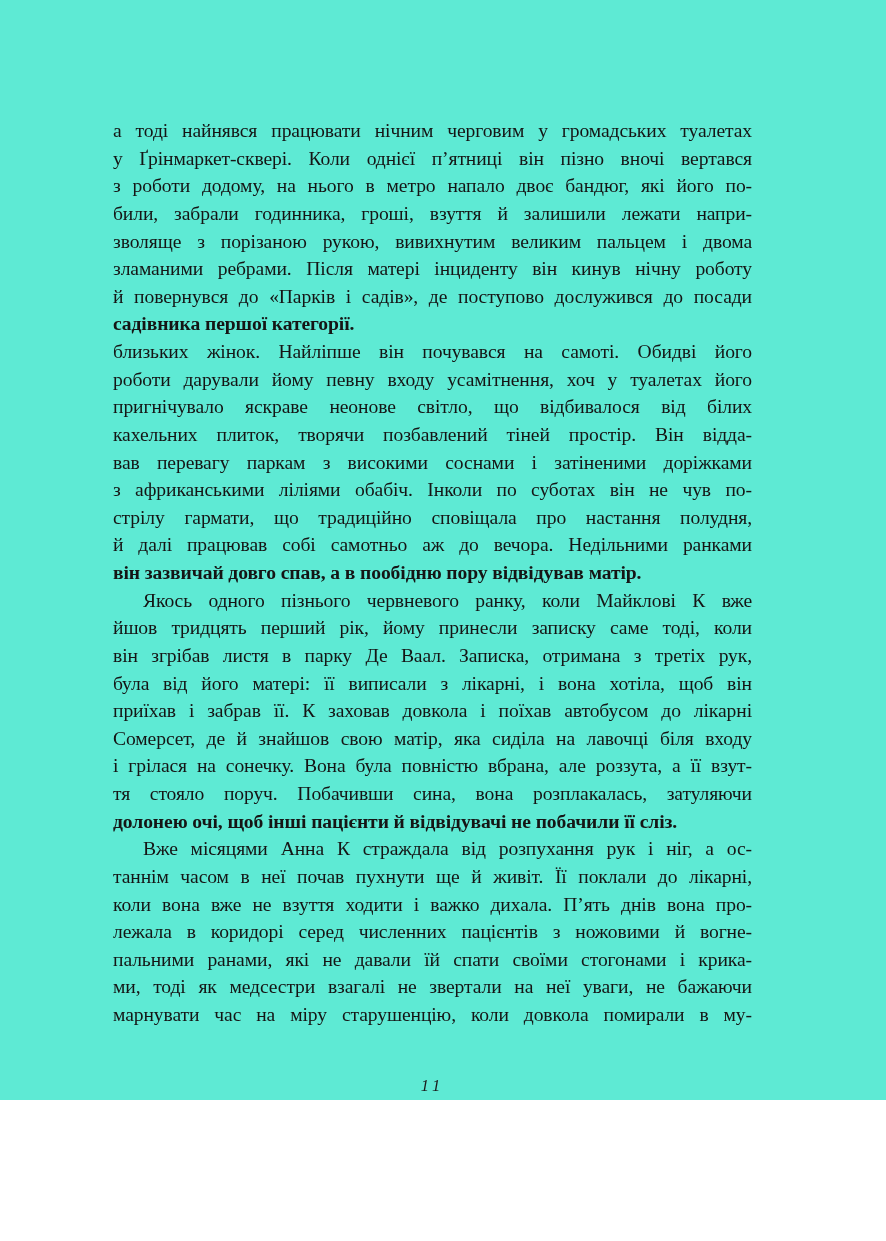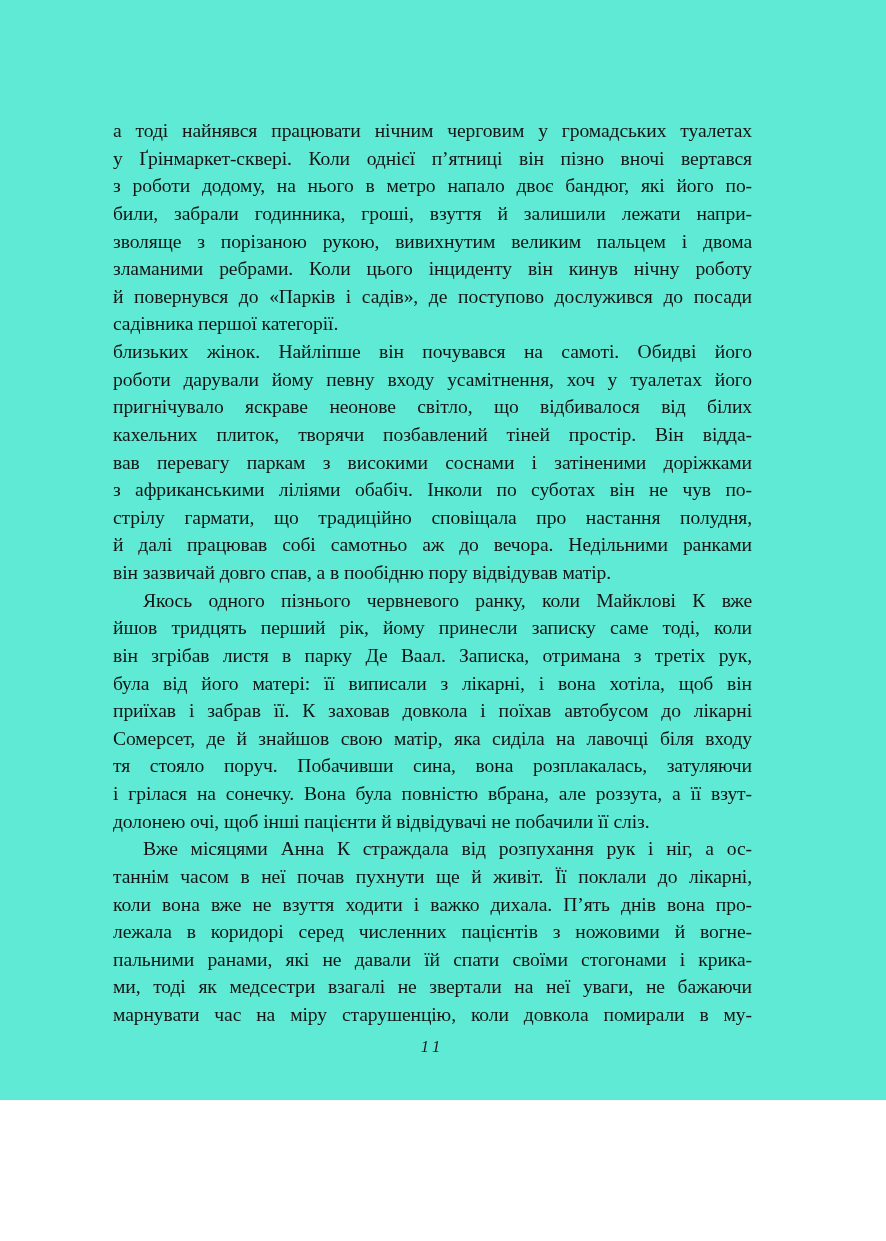--- a/index.html
+++ b/index.html
@@ -39,45 +39,46 @@
     text-align: justify;
     text-align-last: justify;
     white-space: normal;
     hyphens: none;
   }
   .line.indent {
     text-indent: 30px;
   }
   .line.last {
     text-align-last: left;
+    font-weight: bold;
   }
   .folio {
     position: absolute;
     left: 113px;
-    top: 1037px;
+    top: 1076px;
     width: 639px;
     text-align: center;
     font-style: italic;
     font-size: 16.5px;
     letter-spacing: 4px;
     color: #1c1c1c;
   }
 </style>
 </head>
 <body style="background: rgb(255, 255, 255);">
 
 <div class="book-page">
   <main class="text-block" style="color: rgb(21, 21, 21);">
       <p>
         <span class="line">а тоді найнявся працювати нічним черговим у громадських туалетах</span>
         <span class="line">у Ґрінмаркет-сквері. Коли однієї п’ятниці він пізно вночі вертався</span>
         <span class="line">з роботи додому, на нього в метро напало двоє бандюг, які його по-</span>
         <span class="line">били, забрали годинника, гроші, взуття й залишили лежати напри-</span>
         <span class="line">зволяще з порізаною рукою, вивихнутим великим пальцем і двома</span>
-        <span class="line">зламаними ребрами. Коли цього інциденту він кинув нічну роботу</span>
+        <span class="line">зламаними ребрами. Після матері інциденту він кинув нічну роботу</span>
         <span class="line">й повернувся до «Парків і садів», де поступово дослужився до посади</span>
         <span class="line last">садівника першої категорії.</span>
       </p>
       <p>
         <span class="line">близьких жінок. Найліпше він почувався на самоті. Обидві його</span>
         <span class="line">роботи дарували йому певну входу усамітнення, хоч у туалетах його</span>
         <span class="line">пригнічувало яскраве неонове світло, що відбивалося від білих</span>
         <span class="line">кахельних плиток, творячи позбавлений тіней простір. Він відда-</span>
         <span class="line">вав перевагу паркам з високими соснами і затіненими доріжками</span>
         <span class="line">з африканськими ліліями обабіч. Інколи по суботах він не чув по-</span>
@@ -85,22 +86,22 @@
         <span class="line">й далі працював собі самотньо аж до вечора. Недільними ранками</span>
         <span class="line last">він зазвичай довго спав, а в пообідню пору відвідував матір.</span>
       </p>
       <p>
         <span class="line indent">Якось одного пізнього червневого ранку, коли Майклові К вже</span>
         <span class="line">йшов тридцять перший рік, йому принесли записку саме тоді, коли</span>
         <span class="line">він згрібав листя в парку Де Ваал. Записка, отримана з третіх рук,</span>
         <span class="line">була від його матері: її виписали з лікарні, і вона хотіла, щоб він</span>
         <span class="line">приїхав і забрав її. К заховав довкола і поїхав автобусом до лікарні</span>
         <span class="line">Сомерсет, де й знайшов свою матір, яка сиділа на лавочці біля входу</span>
+        <span class="line">і грілася на сонечку. Вона була повністю вбрана, але роззута, а її взут-</span>
         <span class="line">тя стояло поруч. Побачивши сина, вона розплакалась, затуляючи</span>
-        <span class="line">і грілася на сонечку. Вона була повністю вбрана, але роззута, а її взут-</span>
         <span class="line last">долонею очі, щоб інші пацієнти й відвідувачі не побачили її сліз.</span>
       </p>
       <p>
         <span class="line indent">Вже місяцями Анна К страждала від розпухання рук і ніг, а ос-</span>
         <span class="line">таннім часом в неї почав пухнути ще й живіт. Її поклали до лікарні,</span>
         <span class="line">коли вона вже не взуття ходити і важко дихала. П’ять днів вона про-</span>
         <span class="line">лежала в коридорі серед численних пацієнтів з ножовими й вогне-</span>
         <span class="line">пальними ранами, які не давали їй спати своїми стогонами і крика-</span>
         <span class="line">ми, тоді як медсестри взагалі не звертали на неї уваги, не бажаючи</span>
         <span class="line">марнувати час на міру старушенцію, коли довкола помирали в му-</span>

